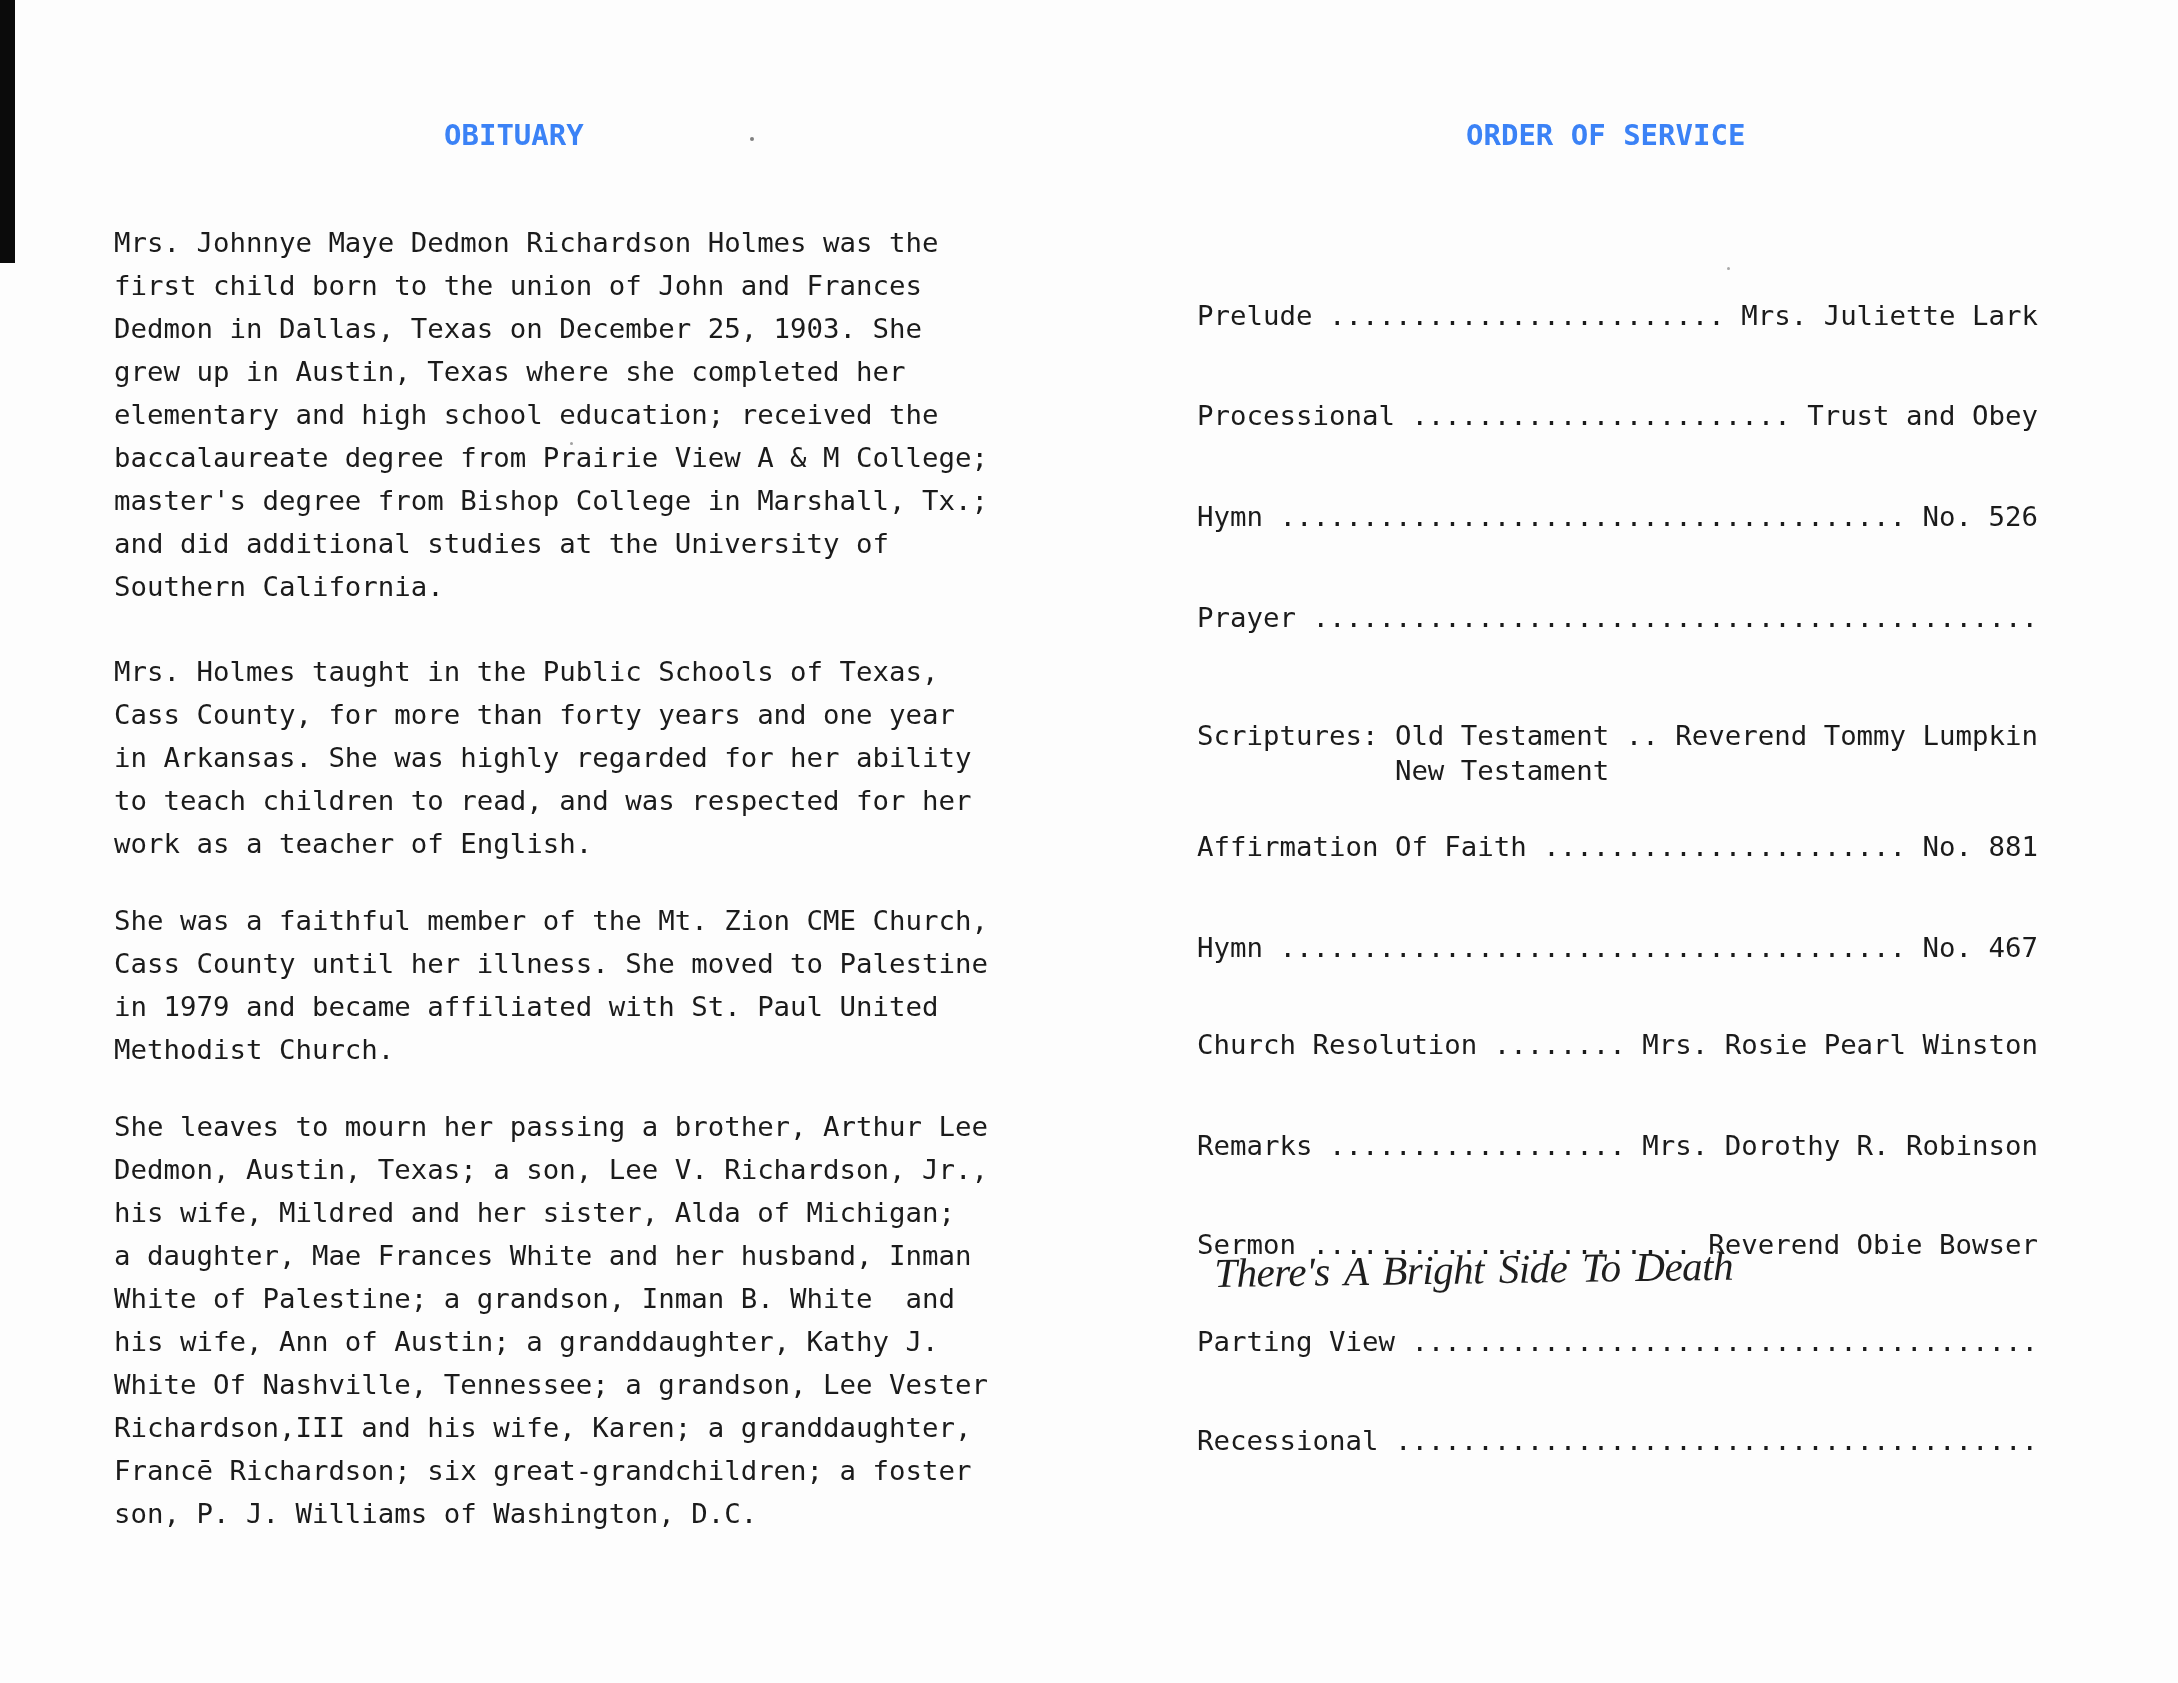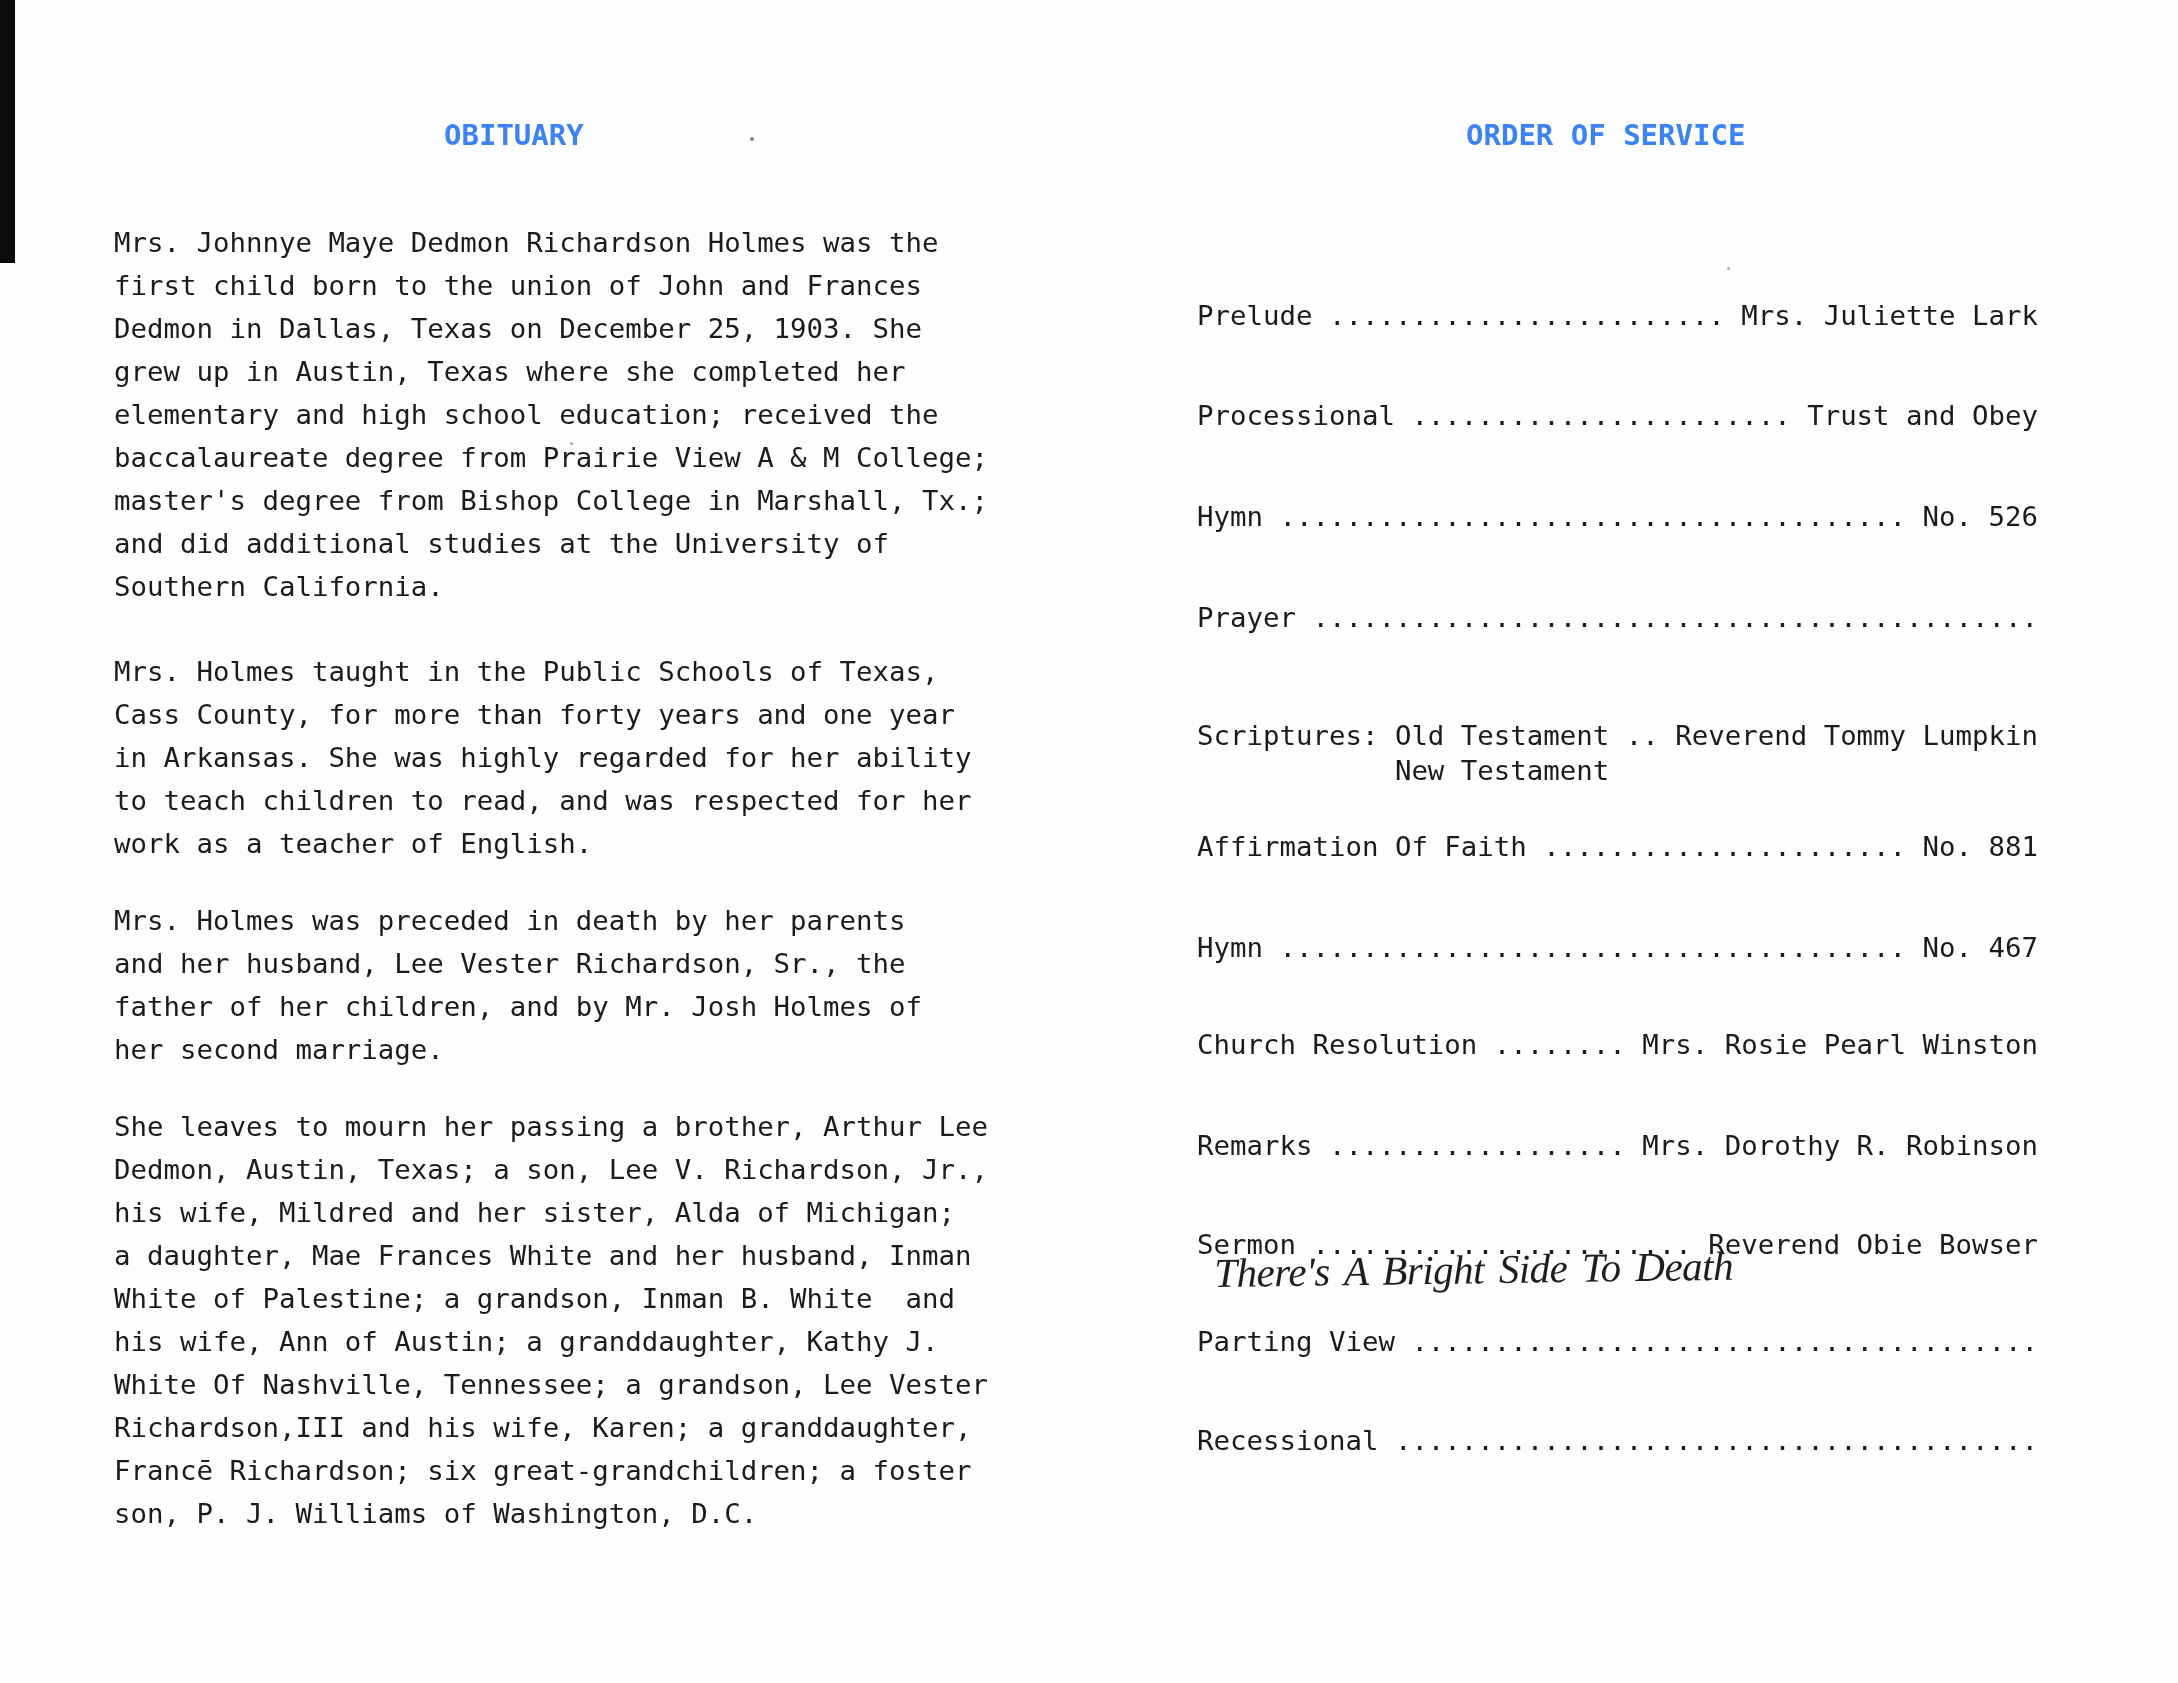--- a/index.html
+++ b/index.html
@@ -112,24 +112,24 @@
 elementary and high school education; received the
 baccalaureate degree from Prairie View A &amp; M College;
 master's degree from Bishop College in Marshall, Tx.;
 and did additional studies at the University of
 Southern California.</p>
   <p>Mrs. Holmes taught in the Public Schools of Texas,
 Cass County, for more than forty years and one year
 in Arkansas. She was highly regarded for her ability
 to teach children to read, and was respected for her
 work as a teacher of English.</p>
-  <p>Mrs. Holmes was preceded in death by her parents
-and her husband, Lee Vester Richardson, Sr., the
-father of her children, and by Mr. Josh Holmes of
-her second marriage.</p>
+  <p>She was a faithful member of the Mt. Zion CME Church,
+Cass County until her illness. She moved to Palestine
+in 1979 and became affiliated with St. Paul United
+Methodist Church.</p>
   <p>She leaves to mourn her passing a brother, Arthur Lee
 Dedmon, Austin, Texas; a son, Lee V. Richardson, Jr.,
 his wife, Mildred and her sister, Alda of Michigan;
 a daughter, Mae Frances White and her husband, Inman
 White of Palestine; a grandson, Inman B. White  and
 his wife, Ann of Austin; a granddaughter, Kathy J.
 White Of Nashville, Tennessee; a grandson, Lee Vester
 Richardson,III and his wife, Karen; a granddaughter,
 Francē Richardson; six great-grandchildren; a foster
 son, P. J. Williams of Washington, D.C.</p>

